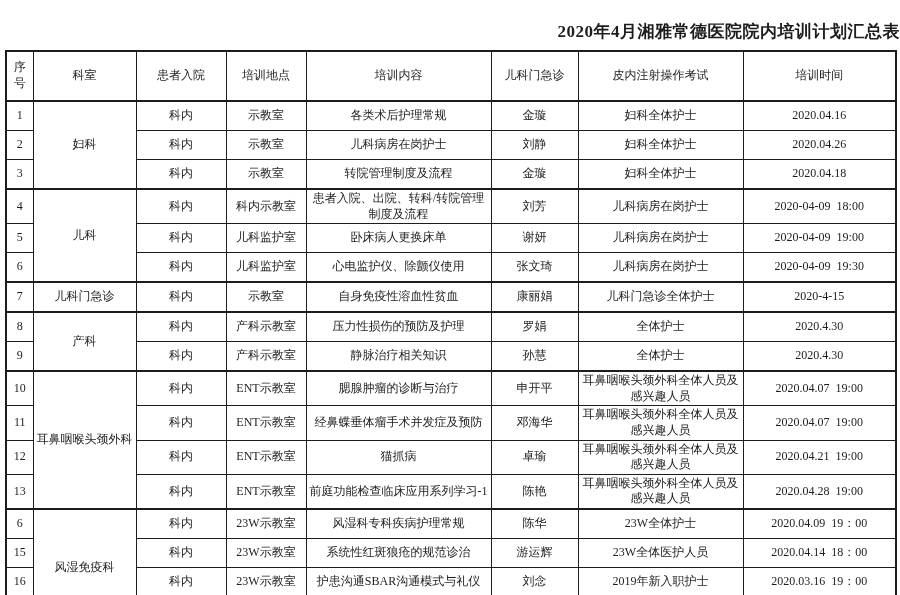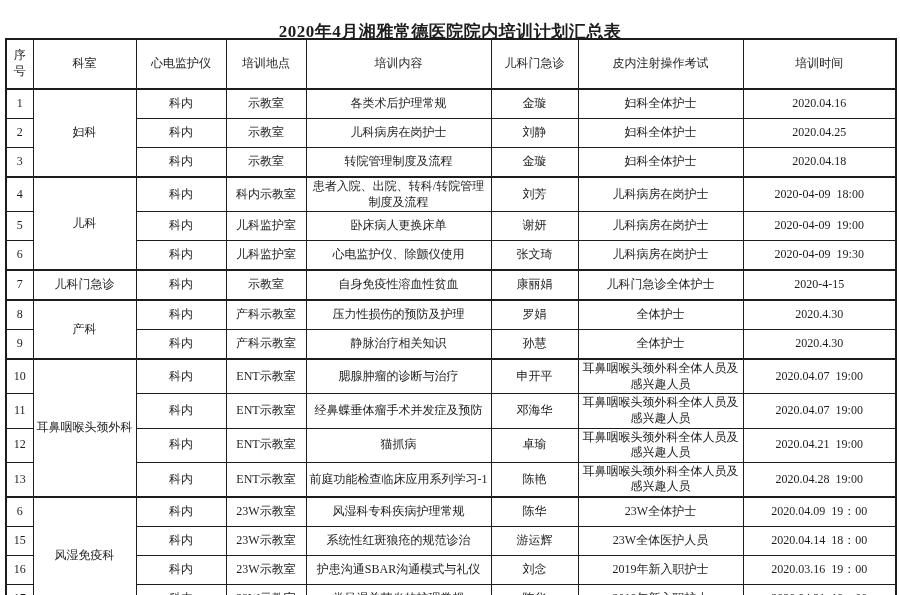--- a/index.html
+++ b/index.html
@@ -1,19 +1,19 @@
 <!DOCTYPE html>
 <html><head>
 <meta charset="utf-8">
 <style>
   html,body{margin:0;padding:0;background:#fff;}
   body{width:900px;height:595px;overflow:hidden;color:#1d1d1d;
        font-family:"Liberation Serif","DejaVu Serif",serif;}
   .page{position:relative;width:900px;height:595px;background:#ffffff;}
-  .title{padding-top:20px;height:38px;box-sizing:border-box;text-align:center;
+  .title{padding-top:20px;height:50px;box-sizing:border-box;text-align:right;
          font-size:17px;font-weight:bold;letter-spacing:.5px;}
   table.plan{border-collapse:collapse;table-layout:fixed;width:890px;margin-left:5px;
              border:2px solid #1d1d1d;}
   .plan th,.plan td{border:1px solid #1d1d1d;text-align:center;vertical-align:middle;
              font-size:12px;font-weight:normal;padding:1px 3px;line-height:1.3;
              overflow:hidden;word-break:break-all;}
   .plan thead th{height:46px;}
   .plan tbody td{height:26px;}
   .c-time{white-space:pre-wrap;font-family:Liberation Serif, serif;}
   tr.grp td{border-top-width:2px;}
@@ -33,21 +33,21 @@
         <col style="width:80px">
       <col style="width:185px">
         <col style="width:87px">
         <col style="width:165px">
         <col style="width:153px">
     </colgroup>
     <thead>
       <tr>
         <th>序号</th>
         <th>科室</th>
-        <th>心电监护仪</th>
+        <th>患者入院</th>
         <th>培训地点</th>
         <th>培训内容</th>
         <th>儿科门急诊</th>
         <th>皮内注射操作考试</th>
         <th>培训时间</th>
       </tr>
     </thead>
     <tbody>
       <tr class="grp">
           <td>1</td>
@@ -59,21 +59,21 @@
           <td>妇科全体护士</td>
           <td class="c-time">2020.04.16</td>
         </tr>
       <tr>
           <td>2</td>
           <td>科内</td>
           <td>示教室</td>
           <td>儿科病房在岗护士</td>
           <td>刘静</td>
           <td>妇科全体护士</td>
-          <td class="c-time">2020.04.25</td>
+          <td class="c-time">2020.04.26</td>
         </tr>
       <tr>
           <td>3</td>
           <td>科内</td>
           <td>示教室</td>
           <td>转院管理制度及流程</td>
           <td>金璇</td>
           <td>妇科全体护士</td>
           <td class="c-time">2020.04.18</td>
         </tr>

